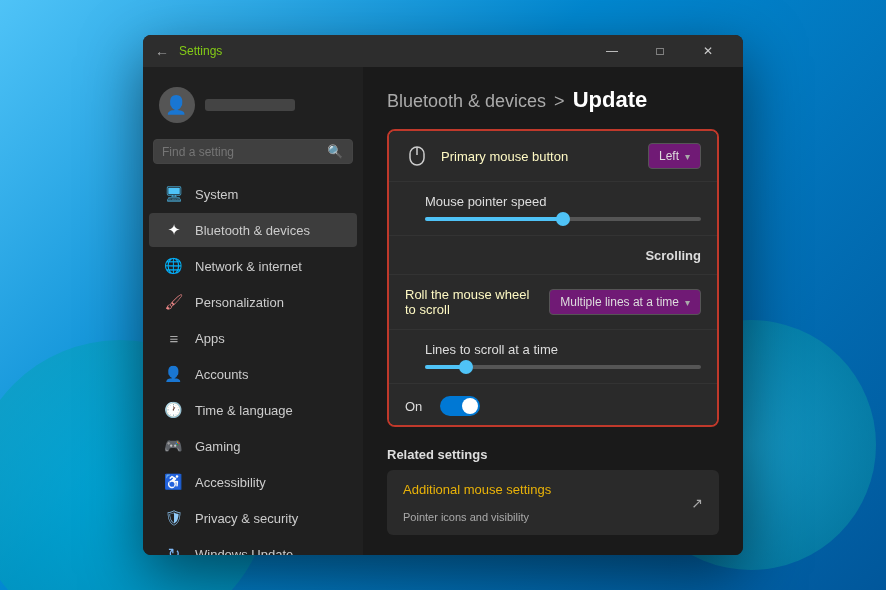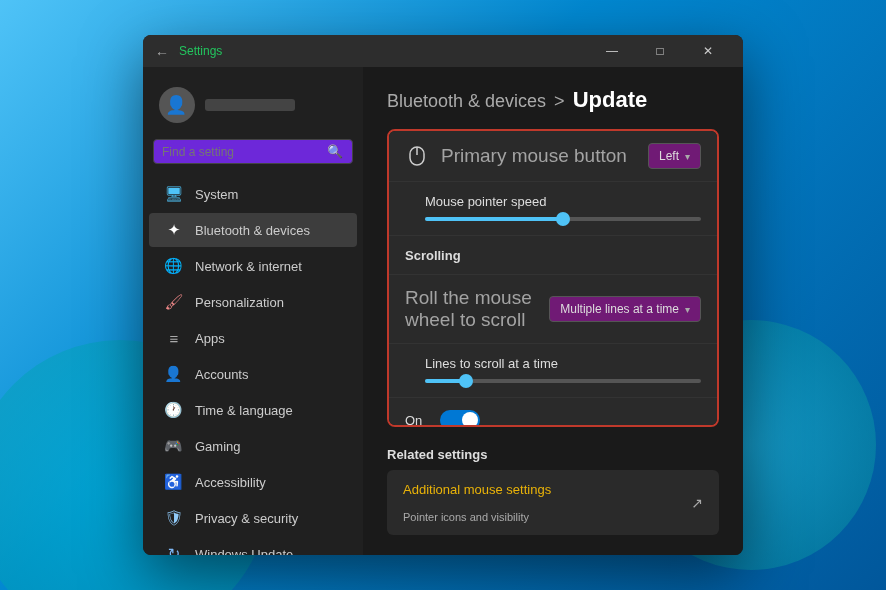--- a/index.html
+++ b/index.html
@@ -51,21 +51,21 @@
       padding: 0 12px;
       flex-shrink: 0;
     }
     .titlebar-back {
       color: #aaa;
       font-size: 14px;
       margin-right: 10px;
       cursor: pointer;
     }
     .titlebar-title {
-      color: #22c55e;
+      color: #84cc16;
       font-size: 12px;
       flex: 1;
     }
     .titlebar-controls {
       display: flex;
       gap: 2px;
     }
     .titlebar-btn {
       width: 46px;
       height: 32px;
@@ -112,21 +112,21 @@
       font-size: 18px;
     }
     .username {
       background: #444;
       height: 12px;
       width: 90px;
       border-radius: 3px;
     }
     .search-box {
       margin: 0 10px 12px;
-      background: #6d28d9;
+      background: #404040;
       border: 1px solid #444;
       border-radius: 4px;
       display: flex;
       align-items: center;
       padding: 4px 8px;
       gap: 6px;
     }
     .search-box input {
       background: transparent;
       border: none;
@@ -222,22 +222,22 @@
       height: 24px;
       display: flex;
       align-items: center;
       justify-content: center;
       color: #ccc;
       font-size: 16px;
       flex-shrink: 0;
     }
     .setting-info { flex: 1; }
     .setting-label {
-      color: #a3a3a3;
-      font-size: 19px;
+      color: #fef9c3;
+      font-size: 13px;
     }
     .setting-control {
       display: flex;
       align-items: center;
       gap: 6px;
     }
     .dropdown-btn {
       background: #701a75;
       border: 1px solid #555;
       border-radius: 4px;
@@ -283,20 +283,21 @@
       border-radius: 50%;
       position: absolute;
       top: -5px;
       transform: translateX(-50%);
     }
 
     .section-header {
       background: #2a2a2a;
       padding: 10px 16px;
       border-bottom: 1px solid #333;
+      text-align: right;
     }
     .section-header-label {
       color: #ddd;
       font-size: 13px;
       font-weight: 600;
     }
 
     .toggle-control {
       display: flex;
       align-items: center;

